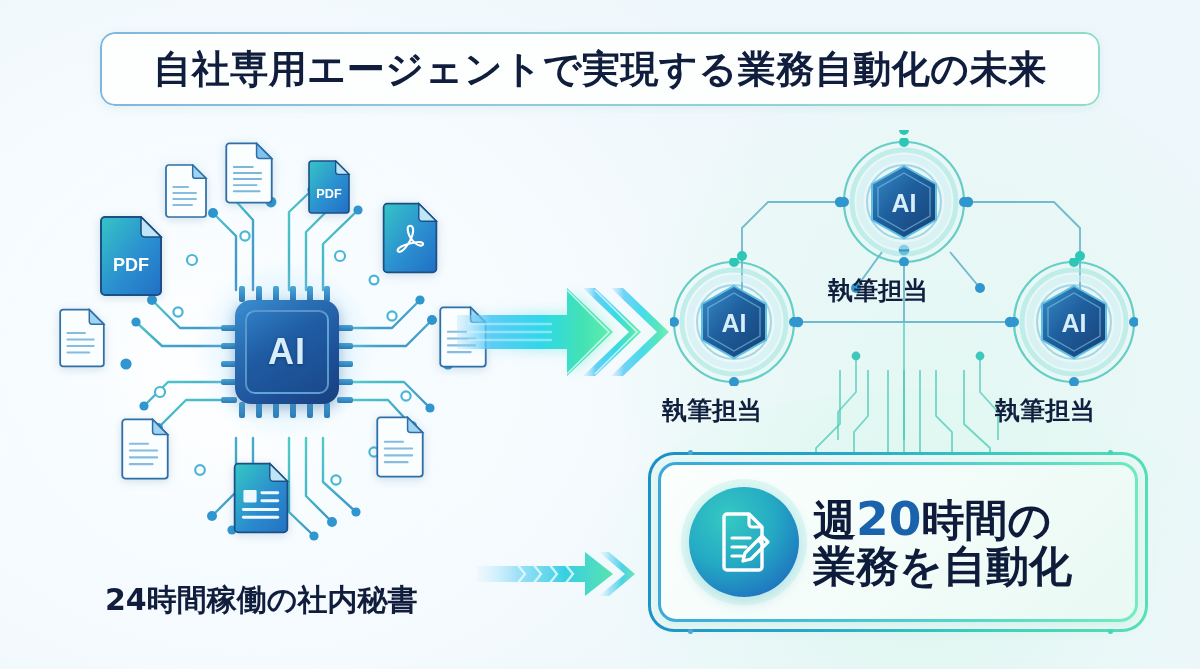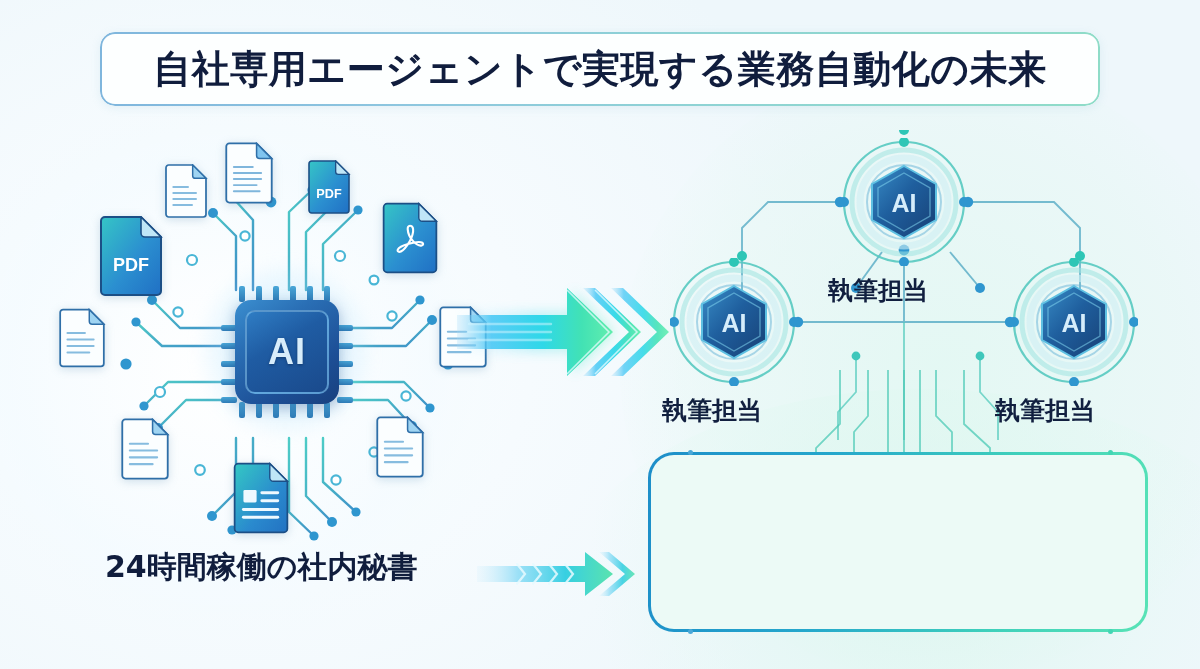--- a/index.html
+++ b/index.html
@@ -131,21 +131,21 @@
   .result-text{display:flex;flex-direction:column;gap:2px;line-height:1.02;}
   .result-line{
     font-size:43px;font-weight:700;color:#0e1b3a;white-space:nowrap;
     font-family:"DejaVu Sans","Liberation Sans",sans-serif;
   }
   .result-num{color:#1a62ac;font-size:47px;}
   .corner-dot{position:absolute;width:5px;height:5px;border-radius:50%;background:#4ba8d8;}
 
   
   .caption{
-    position:absolute;left:105px;top:552px;font-size:30px;font-weight:700;
+    position:absolute;left:105px;top:585px;font-size:30px;font-weight:700;
     color:#101d3d;white-space:nowrap;line-height:1;z-index:20;
     font-family:"DejaVu Sans","Liberation Sans",sans-serif;
   }
   .small-arrow{position:absolute;left:475px;top:548px;width:165px;height:52px;z-index:18;}
 </style>
 </head>
 <body>
 
 <div id="stage">
 
@@ -552,20 +552,41 @@
       <path d="M264 0 L264 140"></path>
       <path d="M280 0 L280 140"></path>
       <path d="M296 0 L296 46 L312 62 L312 140"></path>
       <path d="M200 0 L200 54 L176 78 L176 140"></path>
       <path d="M324 0 L324 54 L350 78 L350 140"></path>
     </g>
   </svg>
 
   <div class="result-box">
     <div class="result-frame-outer"></div>
+    <div class="result-frame-inner">
+      <div class="result-inner">
+        <div class="result-icon">
+          <svg width="64" height="64" viewBox="0 0 64 64">
+            <path d="M12 7a3 3 0 0 1 3-3h22l13 13v40a3 3 0 0 1-3 3H15a3 3 0 0 1-3-3z" fill="none" stroke="#ffffff" stroke-width="3.4" stroke-linejoin="round"></path>
+            <path d="M37 4v10a3 3 0 0 0 3 3h10" fill="none" stroke="#ffffff" stroke-width="3.2" stroke-linejoin="round"></path>
+            <g stroke="#ffffff" stroke-width="3.2" stroke-linecap="round">
+              <path d="M20 28h18"></path>
+                <path d="M20 37h14"></path>
+                <path d="M20 46h10"></path>
+            </g>
+            <path d="M50 26l6 6-17 17-8 2 2-8z" fill="none" stroke="#ffffff" stroke-width="3.2" stroke-linejoin="round"></path>
+            <path d="M46 30l6 6" stroke="#ffffff" stroke-width="2.6"></path>
+          </svg>
+        </div>
+        <div class="result-text">
+          <div class="result-line"><span>週</span><span class="result-num">20</span><span>時間の</span></div>
+          <div class="result-line">業務を自動化</div>
+        </div>
+      </div>
+    </div>
     <div class="corner-dot" style="left:40px;top:-2px;"></div>
     <div class="corner-dot" style="left:460px;top:-2px;background:#43d6b4;"></div>
     <div class="corner-dot" style="left:40px;bottom:-2px;"></div>
     <div class="corner-dot" style="left:460px;bottom:-2px;background:#43d6b4;"></div>
   </div>
 
   <div class="caption">24時間稼働の社内秘書</div>
 
   <svg class="small-arrow" viewBox="0 0 165 52">
     <defs>

